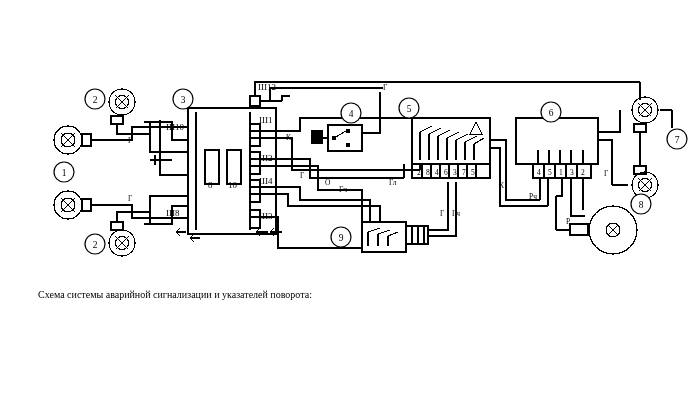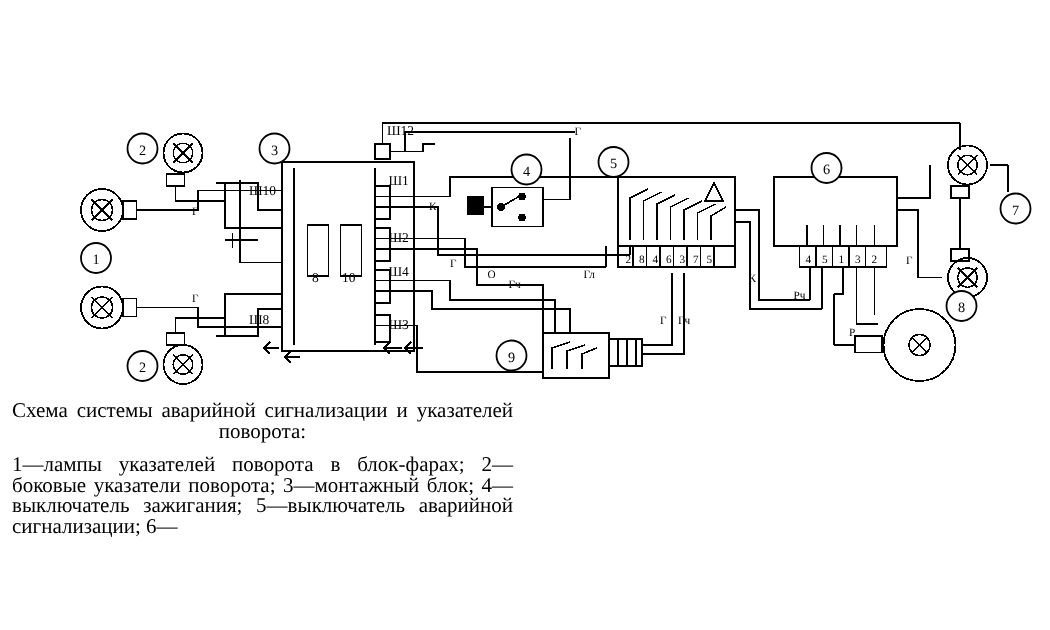--- a/index.html
+++ b/index.html
@@ -33,22 +33,23 @@
   .caption-wrap {
     position: absolute;
     left: 8px;
     top: 268px;
     width: 684px;
   }
   .cap-cols {
     display: flex;
     flex-direction: row;
     gap: 16px;
-    font-size: 14px;
+    font-size: 10px;
     line-height: 13.6px;
+    margin-top: 20px;
   }
   .cap-col {
     width: 334px;
     text-align: justify;
   }
   .cap-col p {
     margin: 0;
   }
   .cap-left-top {
     margin-bottom: 9px !important;
@@ -364,18 +365,17 @@
         <text class="lbl-sm" x="581" y="175">2</text>
       </g>
 
     </svg>
   </div>
 
   <div class="caption-wrap">
     <div class="cap-cols">
       <div class="cap-col">
         <p class="cap-left-top">Схема системы аварийной сигнализации и указателей поворота:</p>
-        <p>1—лампы указателей поворота в блок-фарах; 2—боковые указатели поворота; 3—монтажный блок; 4—выключатель зажигания; 5—выключатель аварийной сигнализации; 6—</p>
       </div>
     </div>
   </div>
 
 </div>
 
 </body></html>

